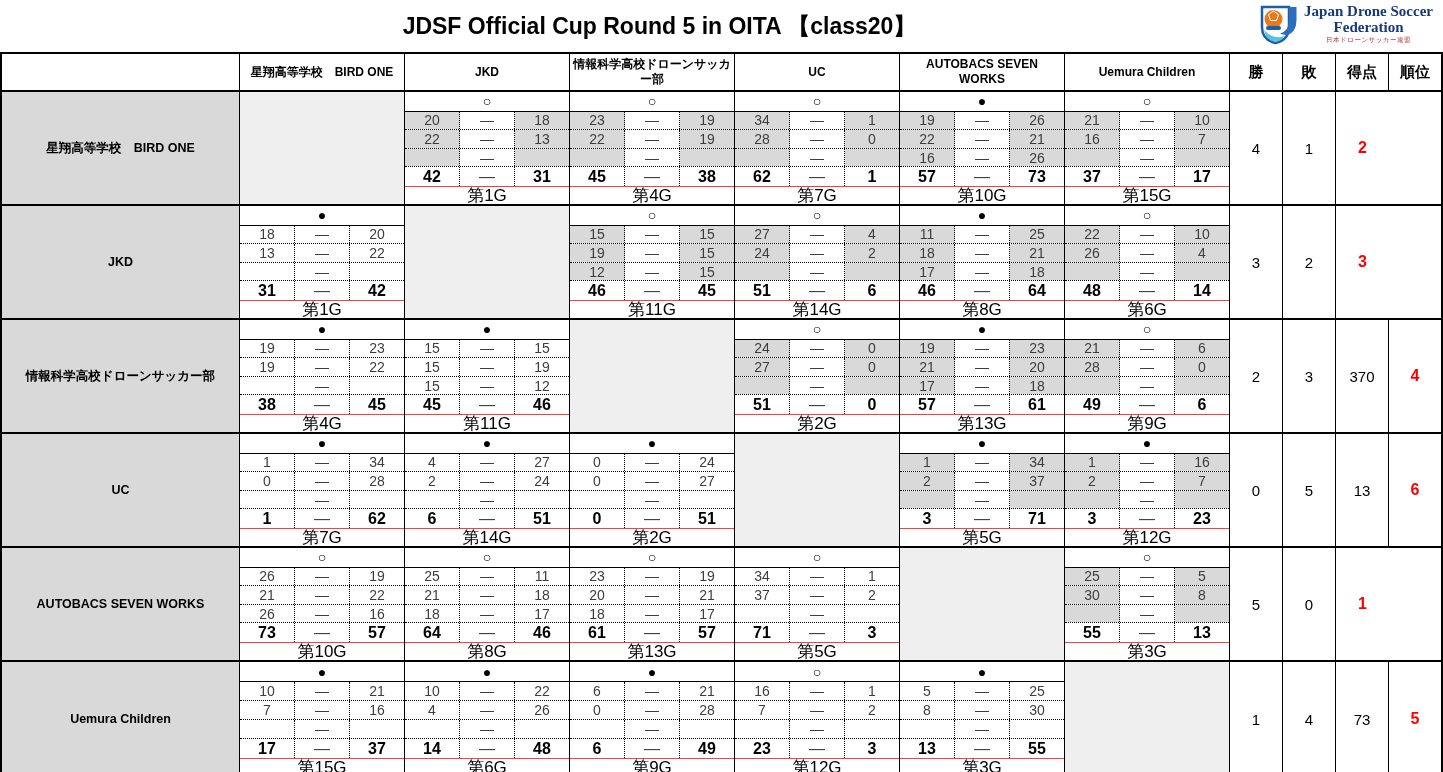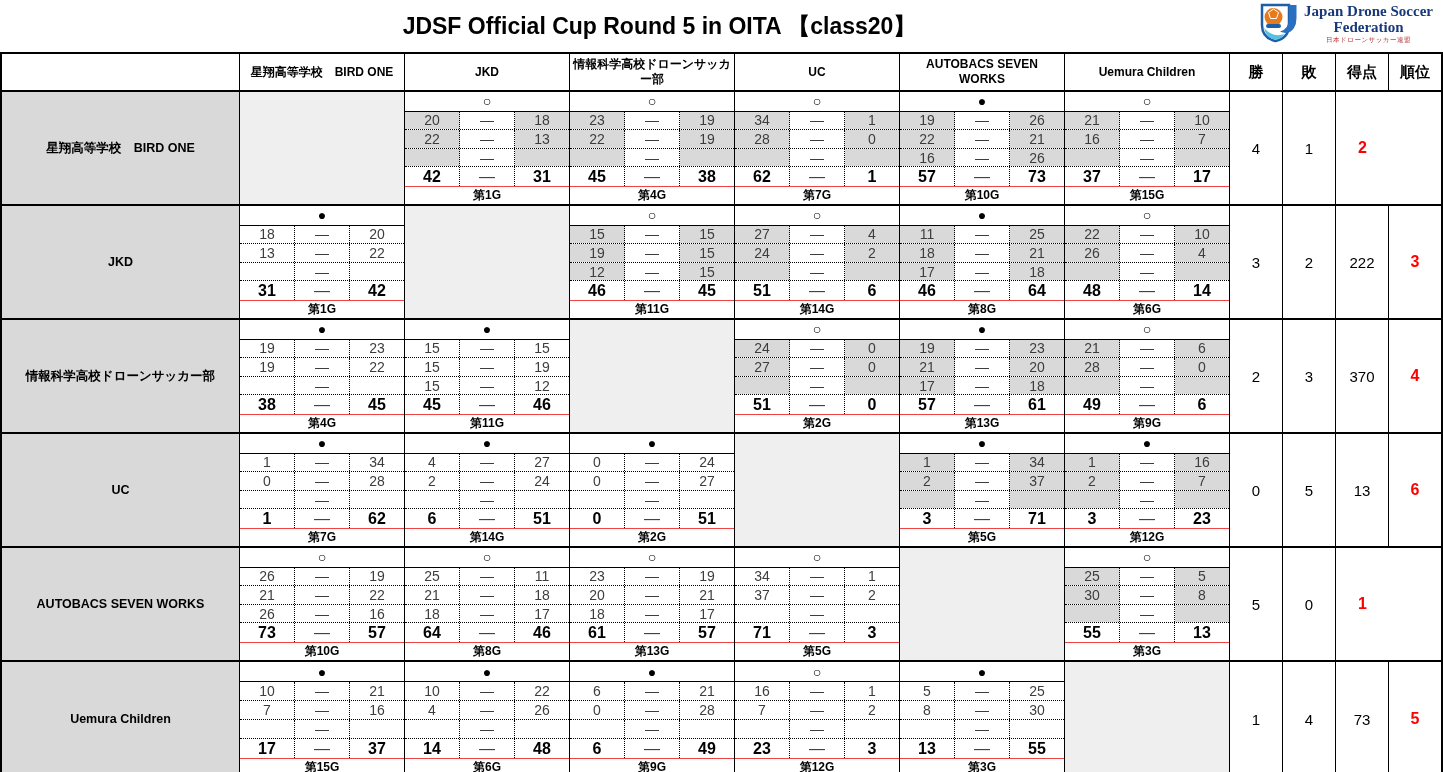--- a/index.html
+++ b/index.html
@@ -1,21 +1,21 @@
 <!DOCTYPE html>
 <html><head>
 <meta charset="utf-8">
 <style>
   *{box-sizing:border-box;margin:0;padding:0}
   html,body{width:1443px;height:772px;background:#fff;overflow:hidden;
     font-family:"Liberation Sans","DejaVu Sans",sans-serif;color:#000}
   
   .header-bar{height:52px;position:relative;display:flex;align-items:center;justify-content:center}
   .page-title{font-size:23px;font-weight:bold;transform:translateX(-62px);white-space:nowrap}
-  .logo{position:absolute;right:10px;top:3px;display:flex;align-items:flex-start;gap:0}
+  .logo{position:absolute;right:10px;top:3px;display:flex;align-items:flex-end;gap:0}
   .logo-text{text-align:center}
   .logo-name{font-family:"Liberation Serif","DejaVu Serif",serif;font-weight:bold;
     color:#17387a;font-size:15px;line-height:1.08;white-space:nowrap}
   .logo-sub{font-size:6.5px;color:#b03030;margin-top:1px;letter-spacing:.5px}
   
   .grid{width:1443px;border:2px solid #000}
   .row{display:grid;grid-template-columns:238px repeat(6,165px) 53px 53px 53px 52px;
     border-bottom:2px solid #000}
   .row:last-child{border-bottom:none}
   .header-row{height:38px}
@@ -34,21 +34,21 @@
   .m-circle{height:20px;display:flex;align-items:center;justify-content:center;
     border-bottom:1px solid #000;font-size:14px;line-height:1}
   .m-set{height:19px;display:flex;border-bottom:1px dotted #000;font-size:14px;color:#3d3d3d}
   .m-set span,.m-total span{flex:1;display:flex;align-items:center;justify-content:center;min-width:0}
   .m-set .l,.m-total .l{border-right:1px dotted #000}
   .m-set .dash,.m-total .dash{border-right:1px dotted #000}
   .m-total{height:20px;display:flex;border-bottom:1px solid #ef4444;
     font-weight:bold;font-size:16px;color:#000}
   .m-total .dash{font-weight:normal;color:#3d3d3d}
   .m-game{height:17px;display:flex;align-items:center;justify-content:center;
-    font-weight:bold;font-size:12px}
+    font-weight:normal;font-size:17px}
   .shaded{background:#d9d9d9}
   
   .sum{display:flex;align-items:center;justify-content:center;font-size:15px}
   .rank{color:#ff0000;font-weight:bold;font-size:16px}
 </style>
 </head>
 <body>
 
 <div class="header-bar">
   <div class="page-title">JDSF Official Cup Round 5 in OITA 【class20】</div>
@@ -348,21 +348,20 @@
         </div>
         <div class="m-total">
           <span class="sc l">48</span>
           <span class="dash">—</span>
           <span class="sc r">14</span>
         </div>
         <div class="m-game">第6G</div>
       </div>
       <div class="cell sum">3</div>
       <div class="cell sum">2</div>
-      <div class="cell sum">222</div>
       <div class="cell sum rank">3</div>
     </div>
     <div class="row team-rowc">
       <div class="cell name-cell">情報科学高校ドローンサッカー部</div>
       <div class="cell match">
         <div class="m-circle">
           <span class="circ">●</span>
         </div>
         <div class="m-set">
           <span class="sc l">19</span>

